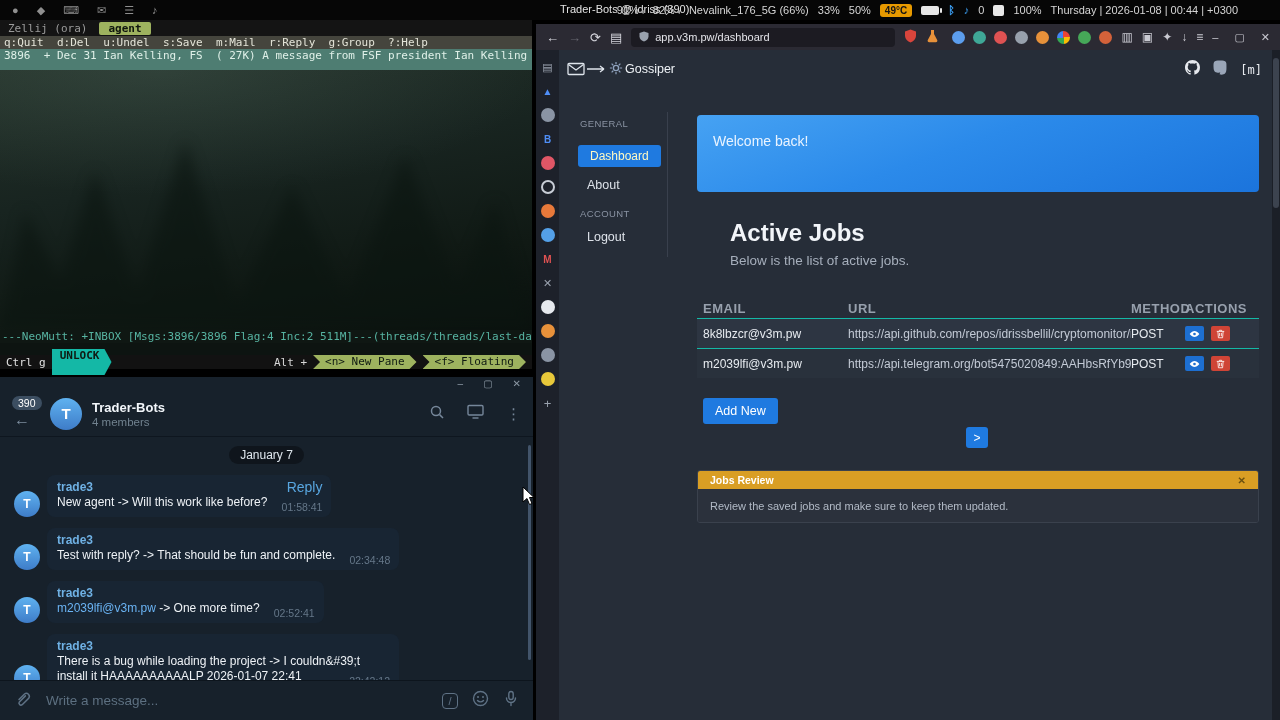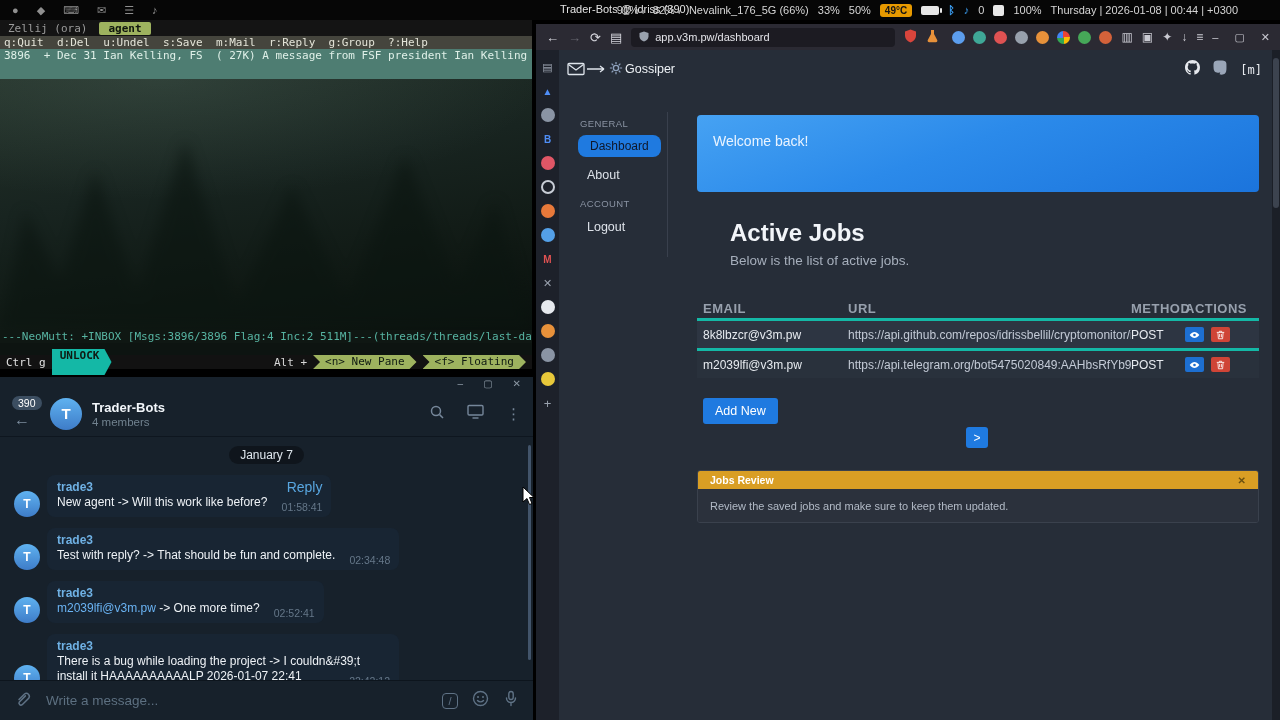--- a/index.html
+++ b/index.html
@@ -25,21 +25,21 @@
 
   
   .terminal { position:absolute; left:0; top:20px; width:532px; height:349px; background:#101513;
               font-family:"DejaVu Sans Mono",monospace; font-size:11px; display:flex; flex-direction:column; }
   .zj-tabbar { height:16px; background:#141414; display:flex; align-items:center; gap:12px; padding:0 8px; }
   .zj-session { color:#9a9a9a; }
   .zj-tab { background:#9eb35f; color:#10160f; font-weight:bold; padding:0 9px; border-radius:2px;
             height:13px; line-height:13px; }
   .mutt-help { height:13px; line-height:13px; background:#45453d; color:#e4e4d8; white-space:pre;
                overflow:hidden; padding-left:4px; }
-  .mutt-selected { height:30px; line-height:13px; background:#4e7d72; color:#dff0e8; white-space:pre;
+  .mutt-selected { height:21px; line-height:13px; background:#4e7d72; color:#dff0e8; white-space:pre;
                    overflow:hidden; padding-left:4px; }
   .term-body { flex:1; position:relative; overflow:hidden;
       background: radial-gradient(120% 80% at 30% 0%, rgba(110,140,128,.20), transparent 60%),
                   linear-gradient(170deg,#233129 0%,#182420 40%,#101914 75%,#0a110e 100%); }
   .trees { position:absolute; left:0; bottom:0; filter:blur(7px); opacity:.6; }
   .mutt-status { height:13px; line-height:13px; background:#0f1713; color:#57b4a2; white-space:pre;
                  overflow:hidden; padding-left:2px; }
   .term-cmdline { height:12px; background:#0d1411; }
   .zj-bar { height:14px; background:#121212; display:flex; align-items:center; gap:6px; padding:0 6px; }
   .zj-prefix { color:#e0e0e0; }
@@ -114,37 +114,37 @@
   .webpage { position:absolute; left:23px; right:8px; top:0; bottom:0; background:#262d38; overflow:hidden; }
   .site-header { position:absolute; left:0; top:0; right:0; height:38px; }
   .logo { position:absolute; left:8px; top:11px; }
   .gear-ic { position:absolute; left:50px; top:11px; }
   .brand { position:absolute; left:66px; top:12px; font-size:12.5px; color:#eef2f6; }
   .sh-right { position:absolute; right:10px; top:10px; display:flex; gap:13px; align-items:center; }
   .matrix-ic { font-family:"DejaVu Sans Mono",monospace; color:#e6e9ee; font-size:12px; }
 
   .site-nav { position:absolute; left:6px; top:68px; width:100px; }
   .nav-label { font-size:9.5px; letter-spacing:.4px; color:#8a93a3; padding-left:15px; }
-  .nav-btn { width:fit-content; margin:6px 0 0 13px; background:#1f7ae0; color:#0f172a; font-size:12px;
-             padding:4px 12px; border-radius:8px; }
+  .nav-btn { width:fit-content; margin:16px 0 0 13px; background:#1f7ae0; color:#fef9c3; font-size:12px;
+             padding:4px 12px; border-radius:3px; }
   .nav-item { margin:11px 0 0 22px; font-size:12.5px; color:#dde2e9; }
   .nav-label.second { margin-top:16px; }
   .nav-divider { position:absolute; left:108px; top:62px; height:145px; width:1px; background:#39404d; }
 
   .site-main { position:absolute; left:138px; top:65px; width:562px; height:420px; }
   .hero { position:absolute; left:0; top:0; width:562px; height:77px; border-radius:4px; padding:13px 16px;
           background:linear-gradient(160deg,#46a2f3 0%,#2b8aea 45%,#1b74dc 100%); }
   .hero h1 { font-size:24px; font-weight:bold; color:#fff; }
   .hero p { font-size:14px; color:#eaf4ff; margin-top:5px; }
   .jobs-h2 { position:absolute; left:33px; top:104px; font-size:24px; font-weight:600; color:#f2f5f9; }
   .jobs-sub { position:absolute; left:33px; top:138px; font-size:13.5px; color:#a6afbc; }
   .jobs-table { position:absolute; left:0; top:183px; width:562px; }
   .t-head, .t-row { display:grid; grid-template-columns:145px 1fr 54px 68px; align-items:center; padding:0 6px; }
   .t-head { height:20px; font-size:13px; font-weight:bold; letter-spacing:.5px; color:#97a0ad; }
-  .t-row { height:30px; font-size:12px; color:#e7ebf0; border-top:3px solid #14b8a6; }
+  .t-row { height:30px; font-size:12px; color:#e7ebf0; border-top:1px solid #14b8a6; }
   .t-row.r1 { background:#2d3542; }
   .t-row.r2 { background:#29313c; }
   .t-url { color:#c3cad6; white-space:nowrap; overflow:hidden; }
   .t-actions { display:flex; gap:7px; }
   .btn-eye, .btn-trash { width:19px; height:15px; border-radius:2px; display:flex; align-items:center; justify-content:center; }
   .btn-eye { background:#1d6fd1; }
   .btn-trash { background:#cf4436; }
   .add-new { position:absolute; left:6px; top:283px; background:#1f7ae0; color:#fff; font-size:12.5px;
              padding:6px 12px; border-radius:3px; }
   .pager { position:absolute; left:269px; top:312px; width:22px; height:21px; background:#1f7ae0;

